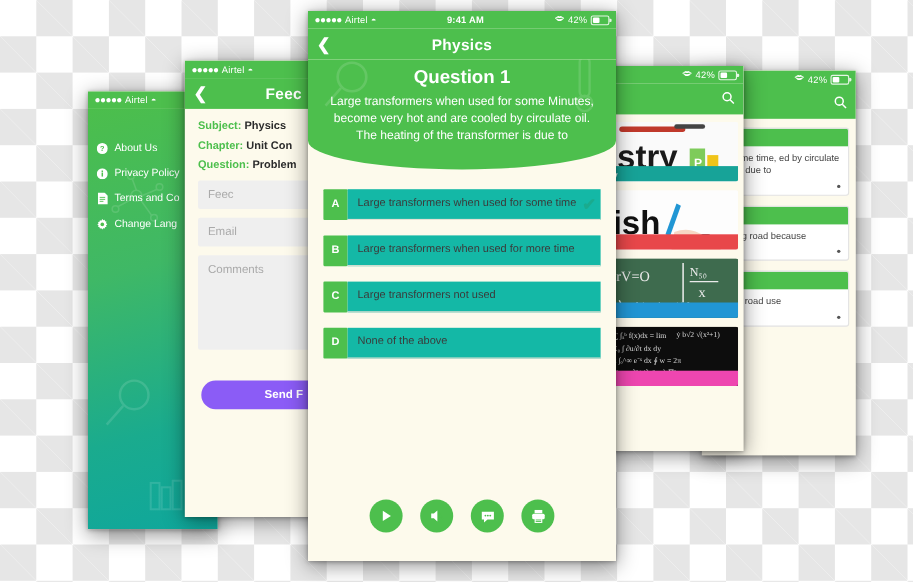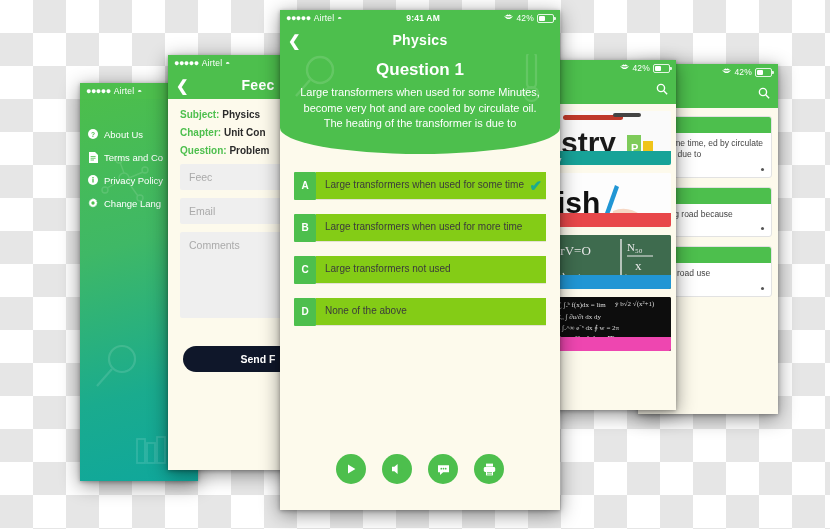--- a/index.html
+++ b/index.html
@@ -120,21 +120,21 @@
   }
   .wm {
     position: absolute;
     opacity: .12;
     color: #ffffff;
     pointer-events: none;
   }
   .menu-list { padding-top: 24px; }
   .menu-item {
     display: flex;
-    align-items: flex-start;
+    align-items: center;
     gap: 6px;
     padding: 6px 0 6px 8px;
     color: #ffffff;
     font-size: 9.5px;
     white-space: nowrap;
     cursor: pointer;
   }
   .menu-item .mi-ic {
     width: 10px; height: 10px;
     flex: 0 0 10px;
@@ -155,21 +155,21 @@
     color: #aaaaaa;
     font-size: 10.5px;
     padding: 7px 9px;
     margin-top: 8px;
     border-radius: 2px;
   }
   .fb-field.tall { height: 72px; }
   .fb-send {
     margin: 28px auto 0 auto;
     width: 150px;
-    background: #0f172a;
+    background: #8b5cf6;
     color: #fff;
     border-radius: 14px;
     text-align: center;
     font-size: 10.5px;
     padding: 7px 0;
     font-weight: bold;
     cursor: pointer;
     white-space: nowrap;
   }
 
@@ -283,21 +283,21 @@
     font-size: 10px;
     font-weight: bold;
     display: flex;
     align-items: center;
     justify-content: center;
     flex: 0 0 22px;
     border-radius: 1px;
   }
   .opt-body {
     flex: 1;
-    background: #84cc16;
+    background: #14b8a6;
     border-bottom: 1px solid #e4e1d4;
     padding: 5px 20px 6px 9px;
     font-size: 10px;
     color: #3b3b3b;
     line-height: 1.35;
     display: flex;
     align-items: center;
     min-height: 28px;
     box-sizing: border-box;
   }
@@ -368,38 +368,38 @@
           <span class="mi-ic">
             <svg width="10" height="10" viewBox="0 0 12 12">
                 <circle cx="6" cy="6" r="6" fill="#fff"></circle>
                 <text x="6" y="9" font-size="8" font-weight="bold" text-anchor="middle" fill="#4dbf4d" font-family="Liberation Sans, sans-serif">?</text>
               </svg>
           </span>
           <span>About Us</span>
         </div>
         <div class="menu-item">
           <span class="mi-ic">
+            <svg width="10" height="10" viewBox="0 0 12 12">
+                <circle cx="6" cy="6" r="6" fill="#fff"></circle>
+                <rect x="5.2" y="4.6" width="1.6" height="4.4" fill="#4dbf4d"></rect>
+                <rect x="5.2" y="2.4" width="1.6" height="1.6" fill="#4dbf4d"></rect>
+              </svg>
+          </span>
+          <span>Privacy Policy</span>
+        </div>
+        <div class="menu-item">
+          <span class="mi-ic">
             <svg width="9" height="11" viewBox="0 0 9 11">
                 <path d="M0 0h6l3 3v8H0z" fill="#fff"></path>
                 <rect x="1.6" y="4" width="5" height=".8" fill="#4dbf4d"></rect>
                 <rect x="1.6" y="5.8" width="5" height=".8" fill="#4dbf4d"></rect>
                 <rect x="1.6" y="7.6" width="3.4" height=".8" fill="#4dbf4d"></rect>
               </svg>
           </span>
           <span>Terms and Co</span>
-        </div>
-        <div class="menu-item">
-          <span class="mi-ic">
-            <svg width="10" height="10" viewBox="0 0 12 12">
-                <circle cx="6" cy="6" r="6" fill="#fff"></circle>
-                <rect x="5.2" y="4.6" width="1.6" height="4.4" fill="#4dbf4d"></rect>
-                <rect x="5.2" y="2.4" width="1.6" height="1.6" fill="#4dbf4d"></rect>
-              </svg>
-          </span>
-          <span>Privacy Policy</span>
         </div>
         <div class="menu-item">
           <span class="mi-ic">
             <svg width="10" height="10" viewBox="0 0 12 12" fill="#fff">
                 <path d="M6 0l1 1.4 1.6-.5.4 1.6 1.6.4-.5 1.6L11.5 6l-1.4 1 .5 1.6-1.6.4-.4 1.6L7 10.1 6 11.5 5 10.1l-1.6.5L3 9l-1.6-.4.5-1.6L.5 6l1.4-1L1.4 3.4 3 3l.4-1.6L5 1.9z"></path>
                 <circle cx="6" cy="6" r="2" fill="#4dbf4d"></circle>
               </svg>
           </span>
           <span>Change Lang</span>
         </div>

